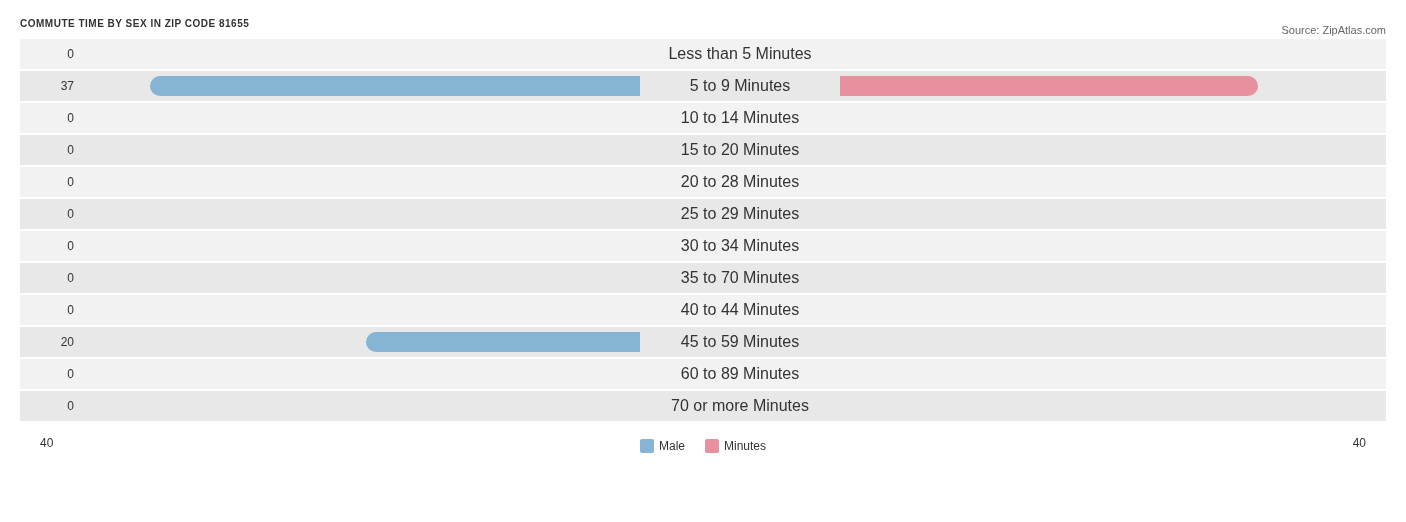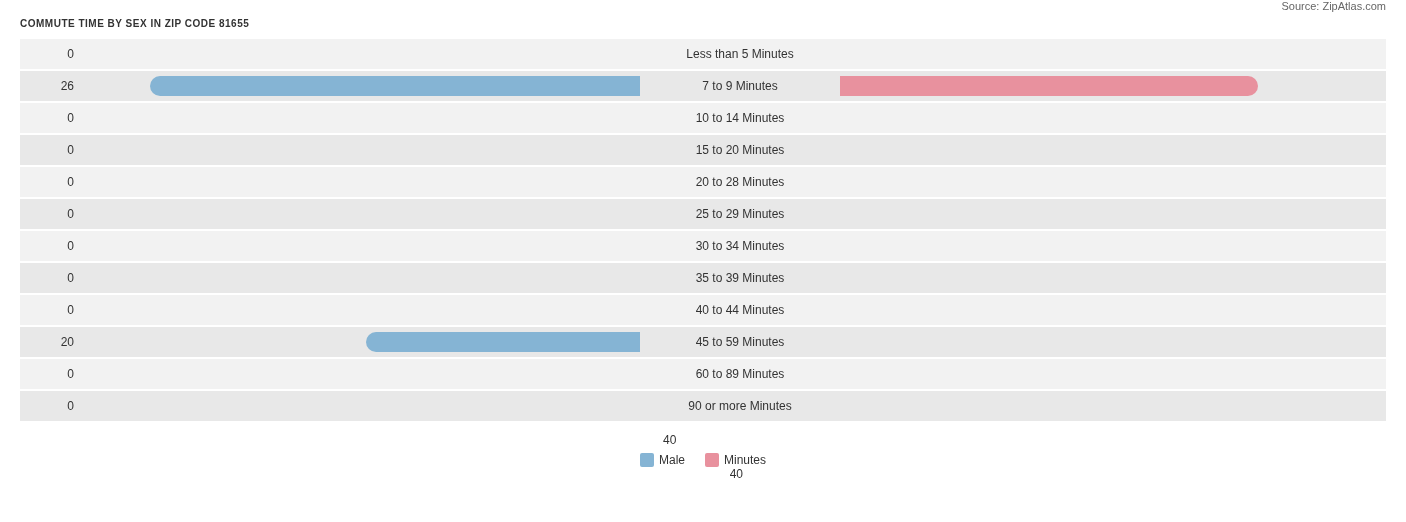--- a/index.html
+++ b/index.html
@@ -19,21 +19,21 @@
     .chart-title {
       font-size: 10px;
       font-weight: bold;
       color: #333;
       text-transform: uppercase;
       letter-spacing: 0.5px;
       margin-bottom: 10px;
     }
     .source-text {
       position: absolute;
-      top: 0;
+      top: 24px;
       right: 20px;
       font-size: 11px;
       color: #666;
     }
     .chart-area {
       position: relative;
       width: 100%;
       height: 390px;
       margin-top: 5px;
     }
@@ -68,21 +68,21 @@
       flex-shrink: 0;
     }
     .bar-left {
       height: 20px;
       background: #85b4d4;
       border-radius: 10px 0 0 10px;
     }
     .center-label {
       width: 200px;
       text-align: center;
-      font-size: 12px;
+      font-size: 16px;
       color: #333;
       flex-shrink: 0;
       white-space: nowrap;
       z-index: 2;
     }
     .bar-right-container {
       width: 560px;
       display: flex;
       justify-content: flex-start;
       align-items: center;
@@ -125,21 +125,20 @@
     }
     .legend-swatch.male { background: #85b4d4; }
     .legend-swatch.female { background: #e8919e; }
 
     .bottom-area {
       display: flex;
       justify-content: space-between;
       align-items: center;
       margin-top: 4px;
       padding: 0 20px;
-      flex-direction: column;
     }
     .axis-label-left {
       font-size: 12px;
       color: #333;
       width: 80px;
     }
     .axis-label-right {
       font-size: 12px;
       color: #333;
       width: 80px;
@@ -159,25 +158,25 @@
       <div class="bar-left-container">
         <div class="bar-left" style="width:0px;"></div>
       </div>
       <div class="center-label">Less than 5 Minutes</div>
       <div class="bar-right-container">
         <div class="bar-right" style="width:0px;"></div>
       </div>
       <div class="right-value">0</div>
     </div>
       <div class="row">
-      <div class="left-value">26</div>
+      <div class="left-value">37</div>
       <div class="bar-left-container">
         <div class="bar-left" style="width:490px;"></div>
       </div>
-      <div class="center-label">7 to 9 Minutes</div>
+      <div class="center-label">5 to 9 Minutes</div>
       <div class="bar-right-container">
         <div class="bar-right" style="width:418px;"></div>
       </div>
       <div class="right-value">29</div>
     </div>
       <div class="row">
       <div class="left-value">0</div>
       <div class="bar-left-container">
         <div class="bar-left" style="width:0px;"></div>
       </div>
@@ -229,21 +228,21 @@
       <div class="bar-right-container">
         <div class="bar-right" style="width:0px;"></div>
       </div>
       <div class="right-value">0</div>
     </div>
       <div class="row">
       <div class="left-value">0</div>
       <div class="bar-left-container">
         <div class="bar-left" style="width:0px;"></div>
       </div>
-      <div class="center-label">35 to 39 Minutes</div>
+      <div class="center-label">35 to 70 Minutes</div>
       <div class="bar-right-container">
         <div class="bar-right" style="width:0px;"></div>
       </div>
       <div class="right-value">0</div>
     </div>
       <div class="row">
       <div class="left-value">0</div>
       <div class="bar-left-container">
         <div class="bar-left" style="width:0px;"></div>
       </div>
@@ -273,21 +272,21 @@
       <div class="bar-right-container">
         <div class="bar-right" style="width:0px;"></div>
       </div>
       <div class="right-value">0</div>
     </div>
       <div class="row">
       <div class="left-value">0</div>
       <div class="bar-left-container">
         <div class="bar-left" style="width:0px;"></div>
       </div>
-      <div class="center-label">90 or more Minutes</div>
+      <div class="center-label">70 or more Minutes</div>
       <div class="bar-right-container">
         <div class="bar-right" style="width:0px;"></div>
       </div>
       <div class="right-value">0</div>
     </div>
     </div>
 
   <div class="bottom-area">
     <div class="axis-label-left">40</div>
     <div class="legend">

